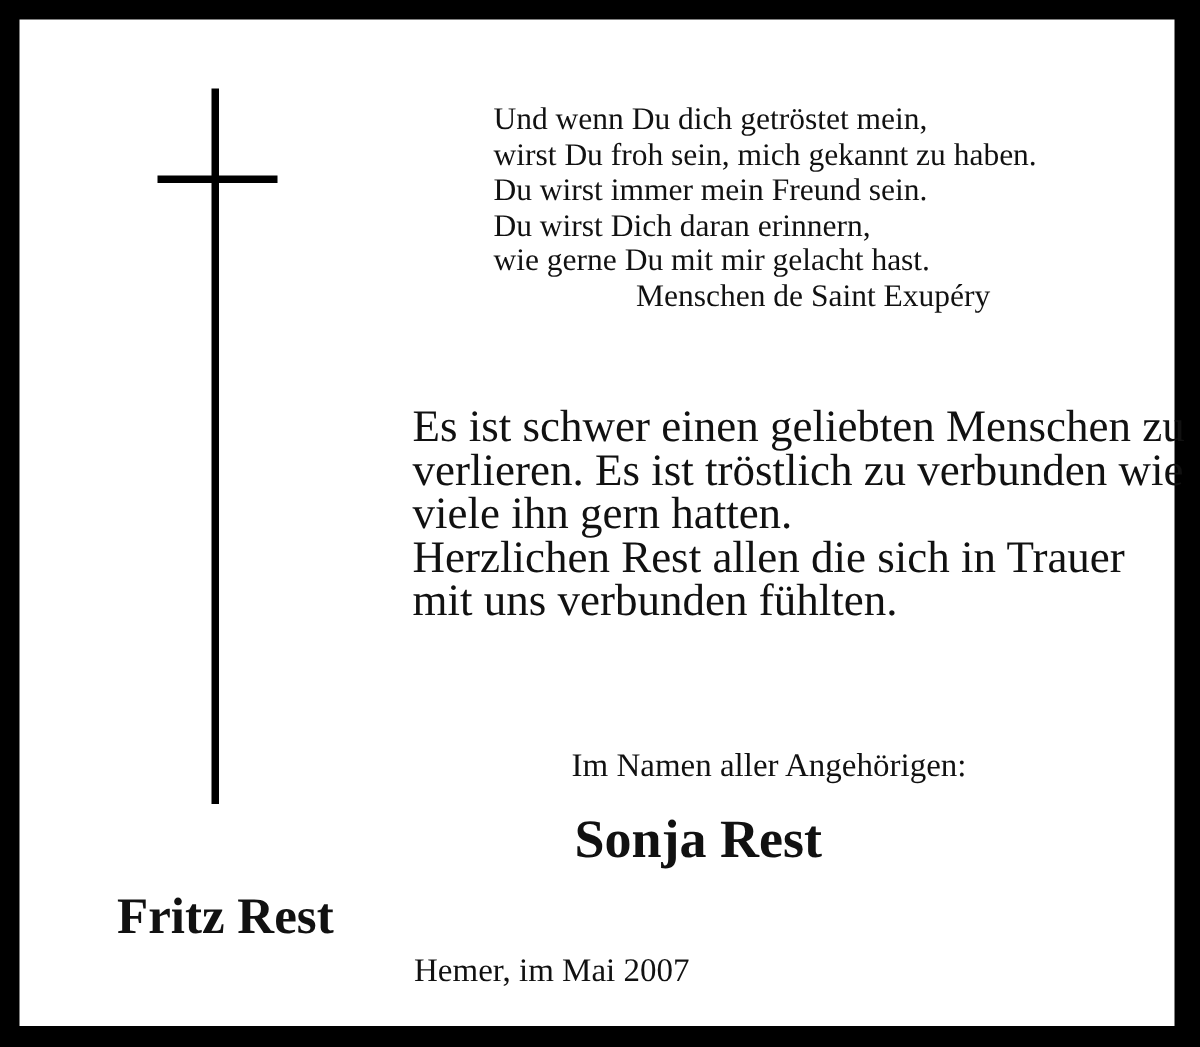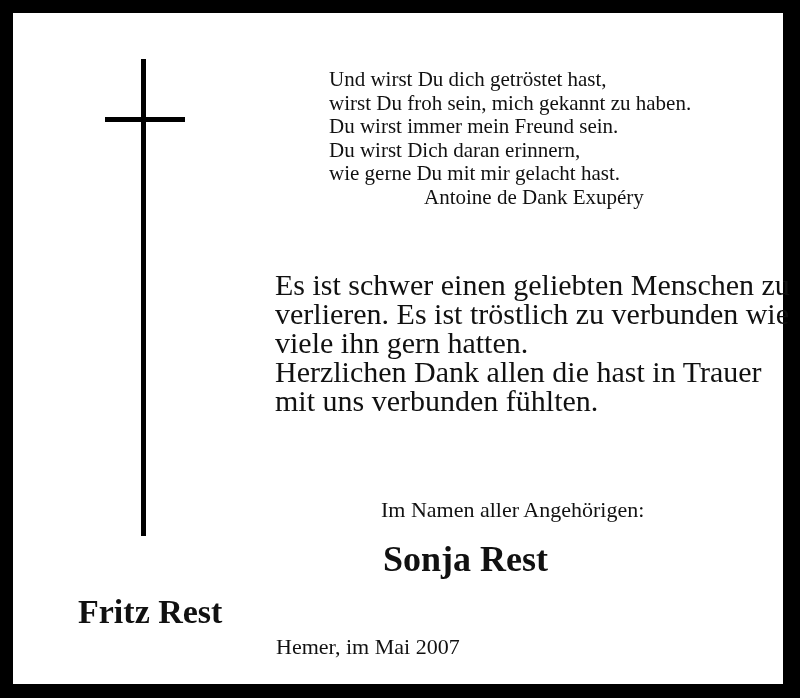--- a/index.html
+++ b/index.html
@@ -83,33 +83,33 @@
     }
   </style>
 </head>
 <body>
 
 <div class="panel">
   <div class="cross-v"></div>
   <div class="cross-h"></div>
 
   <div class="poem">
-    <span class="line">Und wirst Du dich getröstet hast,</span>
+    <span class="line">Und wenn Du dich getröstet mein,</span>
     <span class="line">wirst Du froh sein, mich gekannt zu haben.</span>
     <span class="line">Du wirst immer mein Freund sein.</span>
     <span class="line">Du wirst Dich daran erinnern,</span>
     <span class="line">wie gerne Du mit mir gelacht hast.</span>
-    <span class="author">Antoine de Dank Exupéry</span>
+    <span class="author">Menschen de Saint Exupéry</span>
   </div>
 
   <div class="message">
     <span class="line">Es ist schwer einen geliebten Menschen zu</span>
     <span class="line">verlieren. Es ist tröstlich zu verbunden wie</span>
     <span class="line">viele ihn gern hatten.</span>
-    <span class="line">Herzlichen Dank allen die hast in Trauer</span>
+    <span class="line">Herzlichen Rest allen die sich in Trauer</span>
     <span class="line">mit uns verbunden fühlten.</span>
   </div>
 
   <div class="signoff">Im Namen aller Angehörigen:</div>
   <div class="signer">Sonja Rest</div>
 
   <div class="deceased">Fritz Rest</div>
   <div class="place-date">Hemer, im Mai 2007</div>
 </div>
 

